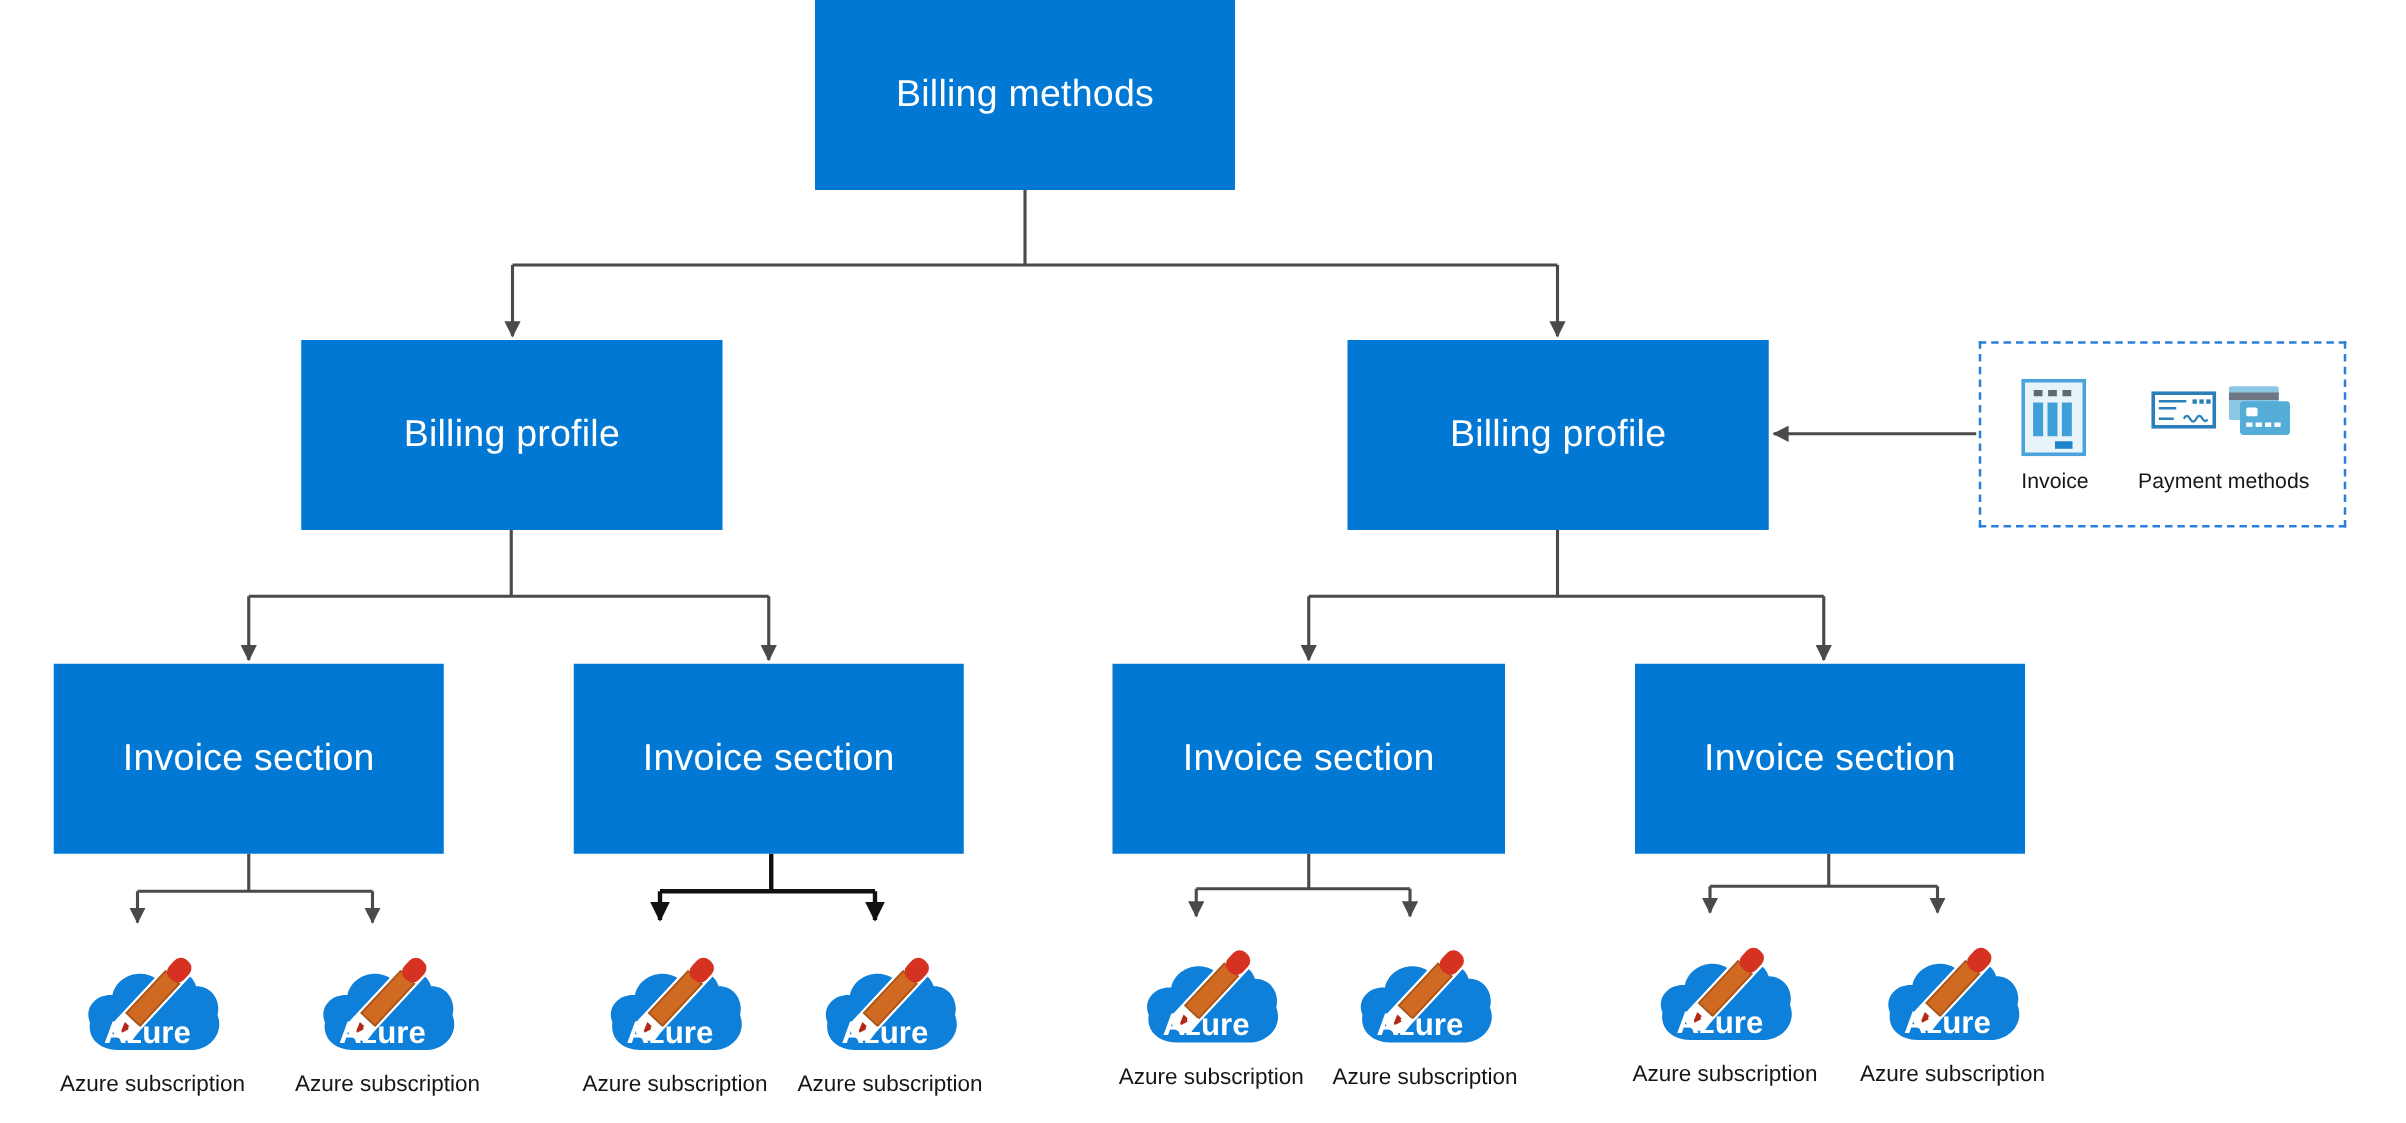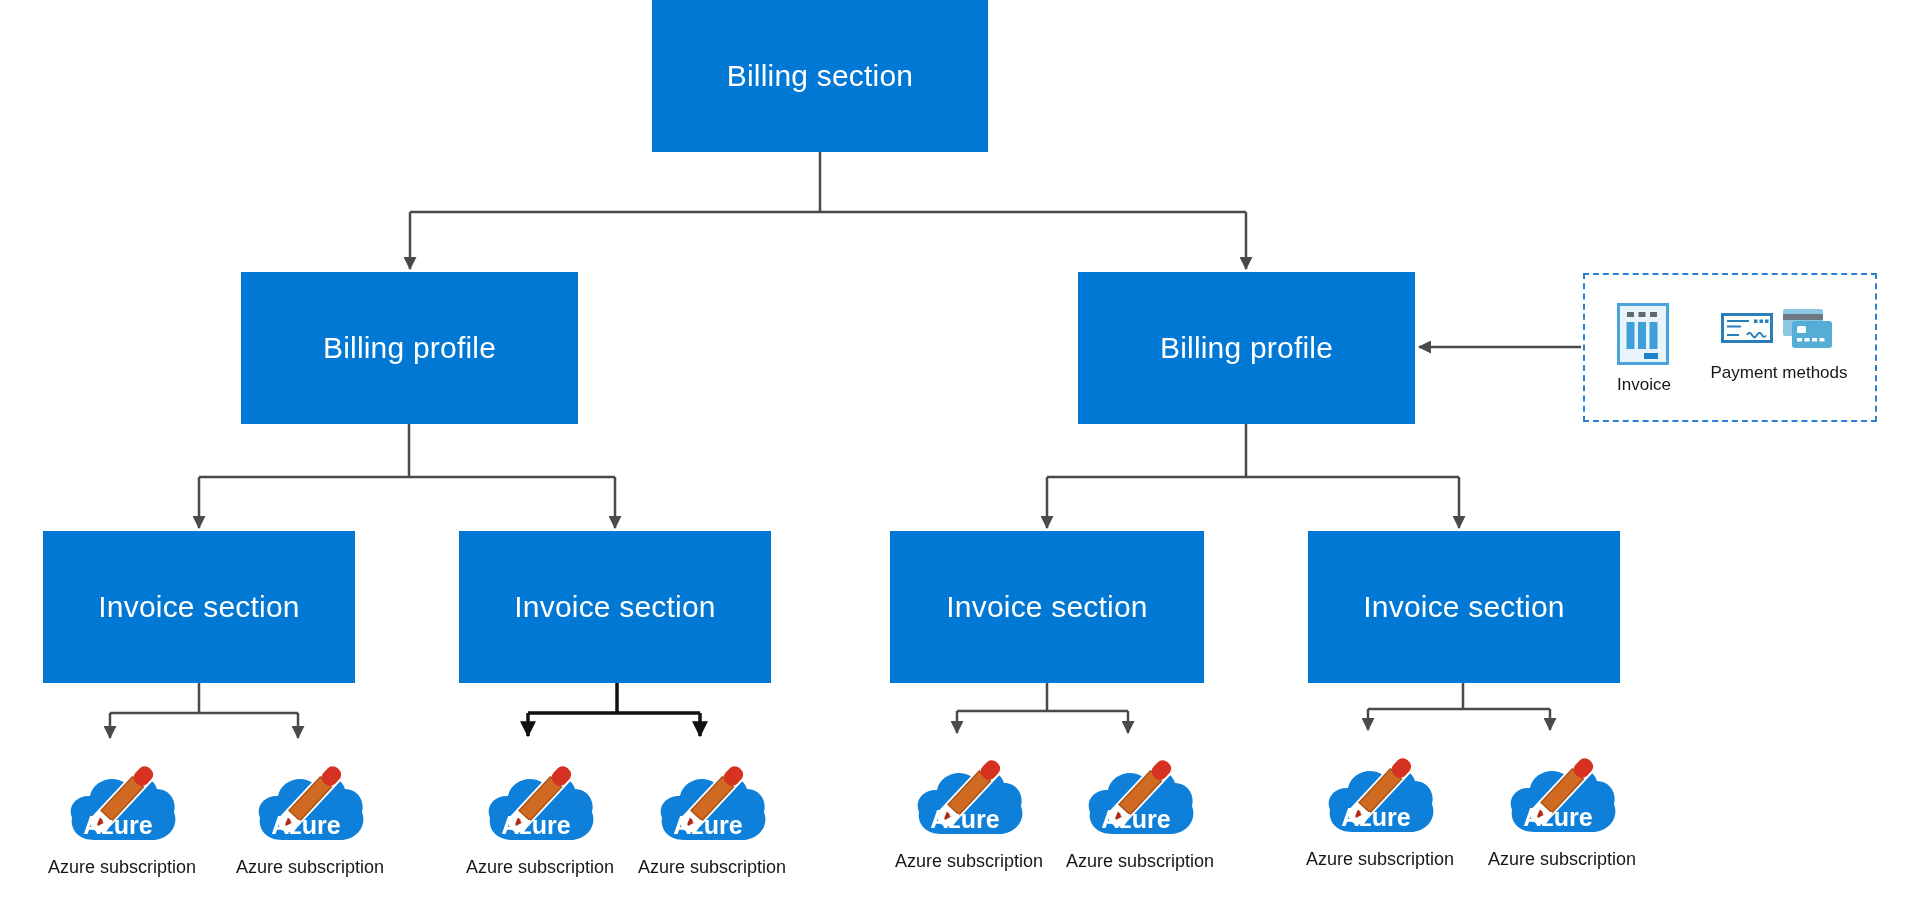--- a/index.html
+++ b/index.html
@@ -95,21 +95,21 @@
     <g stroke="var(--connector_black)" stroke-width="3.5" fill="none">
 
       <path d="M617,683 V713"></path>
       <path d="M528,713 H700"></path>
       <path d="M528,713 V736" marker-end="url(#arrow-black)"></path>
       <path d="M700,713 V736" marker-end="url(#arrow-black)"></path>
     </g>
   </svg>
 
   <div class="node" style="left:652px;top:0;width:336px;height:152px">
-    <span>Billing section</span>
+    <span>Billing methods</span>
   </div>
 
   <div class="node" style="left:241px;top:272px;width:337px;height:152px">
     <span>Billing profile</span>
   </div>
 
   <div class="node" style="left:1078px;top:272px;width:337px;height:152px">
     <span>Billing profile</span>
   </div>
 
@@ -206,16 +206,16 @@
       <rect x="0" y="9" width="40" height="6" fill="#6d7883"></rect>
       <rect x="9" y="16" width="40" height="27" rx="3" fill="#54add7"></rect>
       <rect x="14" y="21" width="9" height="7" rx="1.5" fill="#ffffff"></rect>
       <rect x="14" y="33" width="5" height="3.5" fill="#ffffff"></rect>
       <rect x="21.5" y="33" width="5" height="3.5" fill="#ffffff"></rect>
       <rect x="29" y="33" width="5" height="3.5" fill="#ffffff"></rect>
       <rect x="36.5" y="33" width="5" height="3.5" fill="#ffffff"></rect>
     </svg>
 
     <div class="legend-label" style="left:9px;top:100px;width:100px">Invoice</div>
-    <div class="legend-label" style="left:94px;top:88px;width:200px">Payment methods</div>
+    <div class="legend-label" style="left:94px;top:100px;width:200px">Payment methods</div>
   </div>
 
 </div>
 
 </body></html>

